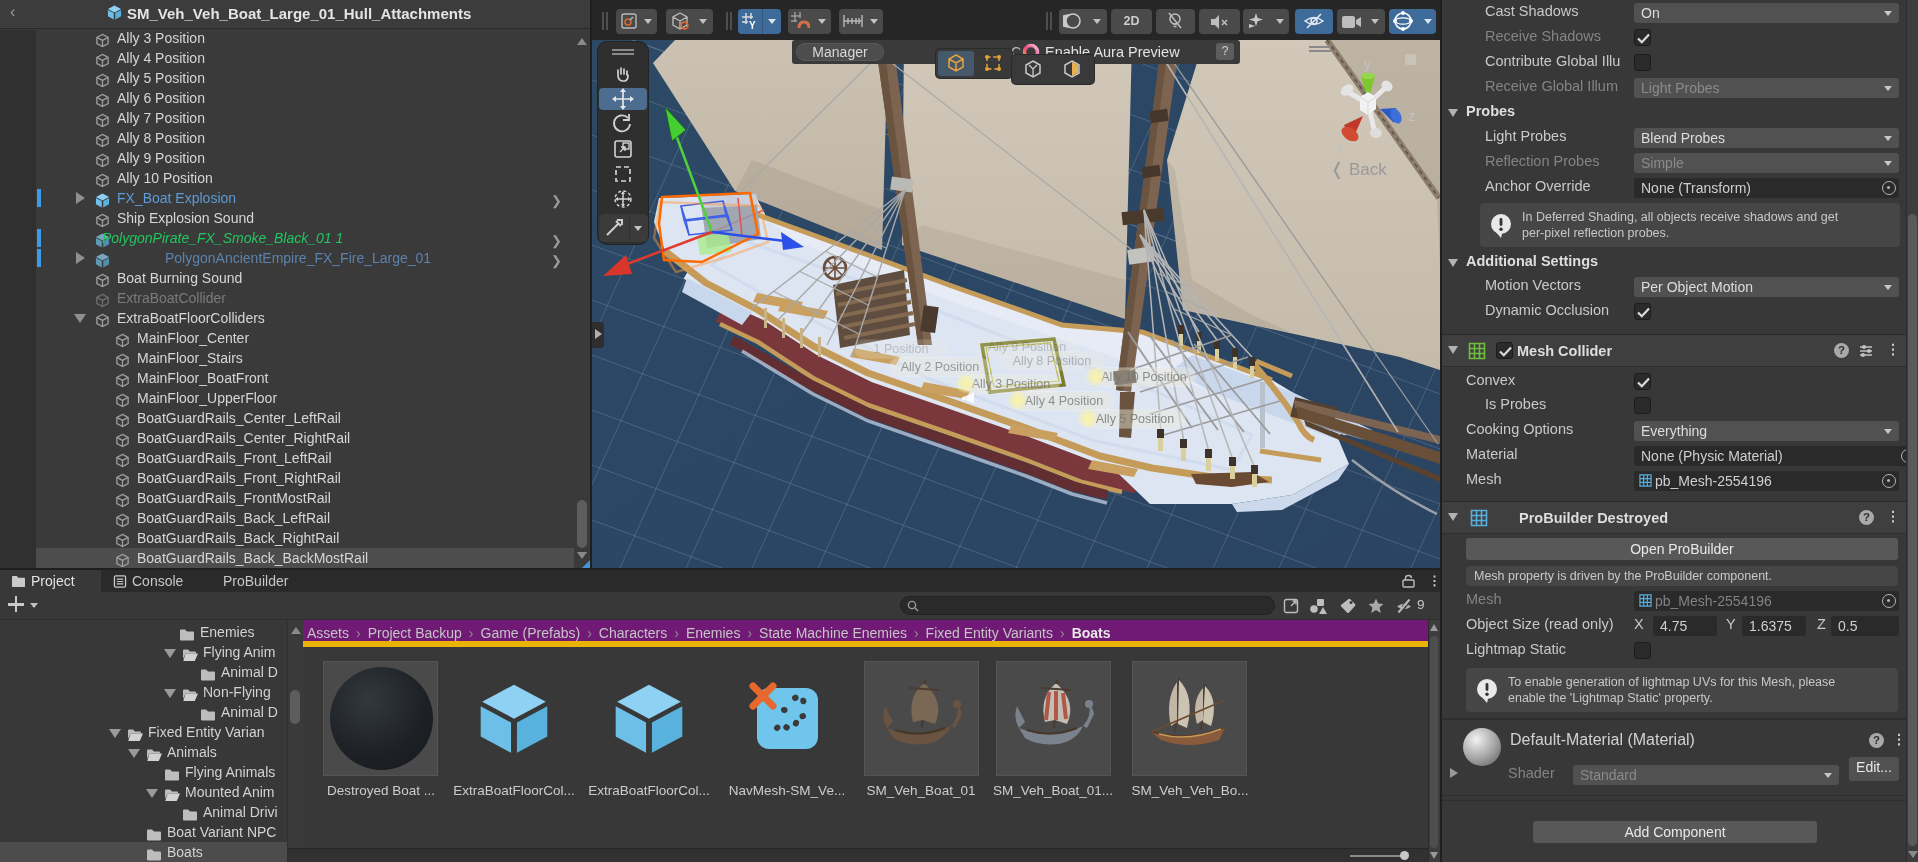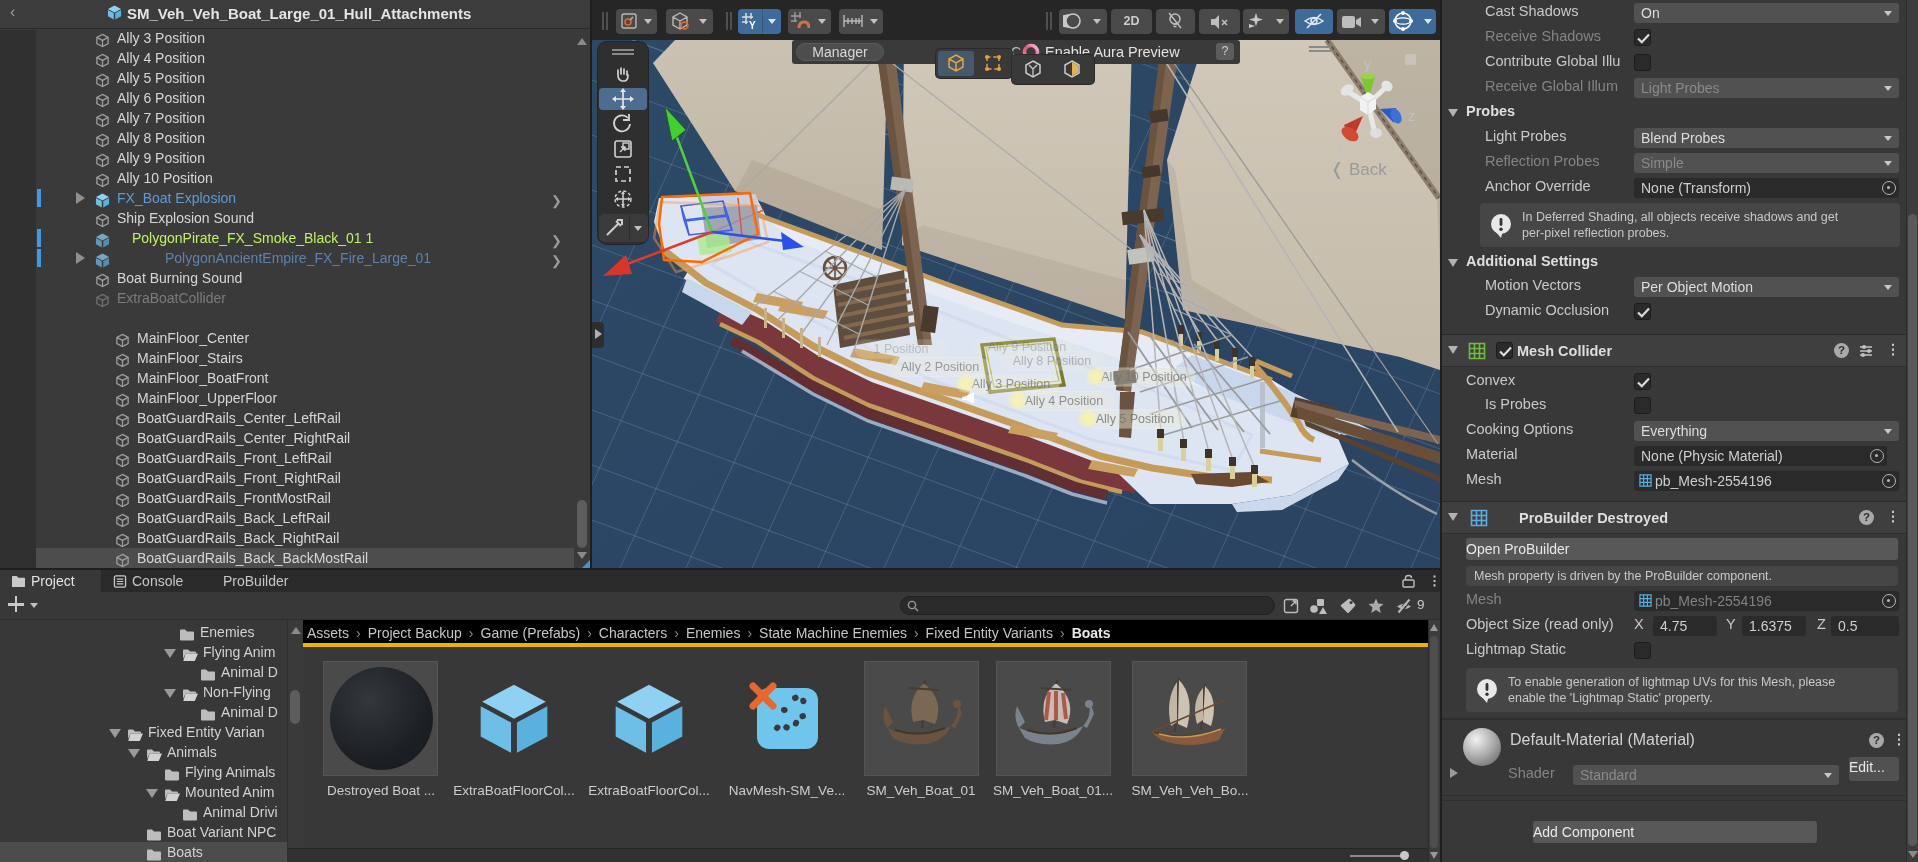--- a/index.html
+++ b/index.html
@@ -30,31 +30,31 @@
 .ilab.b{font-weight:bold;color:#dedede;}
 .drop{position:absolute;background:#515151;border-radius:3px;height:20px;line-height:20px;font-size:14px;color:#dddddd;padding-left:7px;overflow:hidden;}
 .drop .dc{position:absolute;right:7px;top:8px;width:0;height:0;border-top:5px solid #c8c8c8;border-left:4.5px solid transparent;border-right:4.5px solid transparent;}
 .drop.dis{color:#8a8a8a;}
 .ofield{position:absolute;background:#2a2a2a;border-radius:3px;height:20px;line-height:20px;font-size:14px;color:#cfcfcf;padding-left:7px;overflow:hidden;}
 .ofield.dis{color:#828282;}
 .opick{position:absolute;right:3px;top:3px;width:14px;height:14px;border-radius:50%;border:1.5px solid #b4b4b4;}
 .opick:after{content:"";position:absolute;left:4px;top:4px;width:3px;height:3px;border-radius:50%;background:#b4b4b4;}
 .cb{position:absolute;width:17px;height:17px;background:#2a2a2a;border:1px solid #1c1c1c;border-radius:3px;}
 .hbox{position:absolute;background:#464646;border-radius:4px;color:#c8c8c8;font-size:12.5px;line-height:16px;}
-.ibtn{position:absolute;background:#585858;border-radius:3px;color:#e8e8e8;font-size:14px;}
+.ibtn{position:absolute;background:#585858;border-radius:3px;color:#e8e8e8;font-size:14px;text-align:center;}
 .icq{position:absolute;width:15px;height:15px;border-radius:50%;background:#a9a9a9;color:#2e2e2e;font-size:11.5px;font-weight:bold;text-align:center;line-height:15px;}
 .comphd{position:absolute;left:0;width:476px;background:#3f3f3f;border-top:1px solid #2a2a2a;border-bottom:1px solid #2e2e2e;}
 #proj{position:absolute;left:0;top:570px;width:1440px;height:292px;background:#383838;}
 #ptabs{position:absolute;left:0;top:0;width:1440px;height:22px;background:#2a2a2a;}
 .ptab{position:absolute;top:0;height:22px;line-height:22px;font-size:14px;color:#c6c6c6;}
 .ptlab{white-space:nowrap;}
 #ptool{position:absolute;left:0;top:22px;width:1440px;height:28px;background:#383838;border-bottom:1px solid #2e2e2e;}
 .prow{position:absolute;height:20px;line-height:20px;font-size:14px;color:#d2d2d2;white-space:nowrap;overflow:hidden;}
 .fold{display:inline-block;vertical-align:-2px;}
-#crumbs{position:absolute;left:303px;top:50px;width:1125px;height:27px;background:#000000;border-bottom:4px solid #eab308;font-size:14px;color:#c4c4c4;line-height:27px;white-space:nowrap;}
+#crumbs{position:absolute;left:303px;top:50px;width:1125px;height:27px;background:#701a75;border-bottom:6px solid #eab308;font-size:14px;color:#c4c4c4;line-height:27px;white-space:nowrap;}
 .cell-lab{position:absolute;font-size:13.5px;color:#cccccc;text-align:center;width:130px;}
 .thumb{position:absolute;width:115px;height:115px;background:#4a4a4a;border:1px solid #555555;}
 .pill{position:absolute;height:18px;border-radius:10px;background:rgba(238,235,220,0.5);box-shadow:0 0 0 1px rgba(255,255,255,0.25);color:#80807a;font-size:12.5px;line-height:18px;text-align:center;}
 </style></head><body>
 <div id="hier">
     <div class="hd">
       <span style="position:absolute;left:10px;top:3px;color:#9a9a9a;font-size:16px;">‹</span>
       <span style="position:absolute;left:107px;top:5px;"><svg width="15" height="15" viewBox="0 0 16 16" style="opacity:1.0">
           <path d="M8 0.5 15 4.2 8 7.9 1 4.2Z" fill="#8ed1f2"></path>
           <path d="M1 5.3 7.2 8.6 7.2 15.4 1 12.1Z" fill="#6dbfe8"></path>
@@ -137,21 +137,21 @@
         </svg></span>
       <span style="position:absolute;left:81px;color:#d6d6d6;">Ship Explosion Sound</span>
     </div>
     <div class="hrow" style="top:228px;">
       <span class="bluebar" style="left:1px;"></span>
       <span style="position:absolute;left:59px;top:2px;"><svg width="15" height="15" viewBox="0 0 16 16" style="opacity:0.72">
           <path d="M8 0.5 15 4.2 8 7.9 1 4.2Z" fill="#8ed1f2"></path>
           <path d="M1 5.3 7.2 8.6 7.2 15.4 1 12.1Z" fill="#6dbfe8"></path>
           <path d="M15 5.3 8.8 8.6 8.8 15.4 15 12.1Z" fill="#59b2dd"></path>
         </svg></span>
-      <span style="position:absolute;left:96px;color:#bef264;">PolygonPirate_FX_Smoke_Black_01 1</span>
+      <span style="position:absolute;left:66px;color:#22c55e;font-style:italic;">PolygonPirate_FX_Smoke_Black_01 1</span>
       <span class="chev">❯</span>
     </div>
     <div class="hrow" style="top:248px;">
       <span class="bluebar" style="left:1px;"></span>
       <span class="exp expR" style="left:40px;"></span>
       <span style="position:absolute;left:59px;top:2px;"><svg width="15" height="15" viewBox="0 0 16 16" style="opacity:0.72">
           <path d="M8 0.5 15 4.2 8 7.9 1 4.2Z" fill="#8ed1f2"></path>
           <path d="M1 5.3 7.2 8.6 7.2 15.4 1 12.1Z" fill="#6dbfe8"></path>
           <path d="M15 5.3 8.8 8.6 8.8 15.4 15 12.1Z" fill="#59b2dd"></path>
         </svg></span>
@@ -164,20 +164,28 @@
           <path d="M2 4.7 8 7.9 14 4.7 M8 7.9 8 14.5" fill="none" stroke="#9d9d9d" stroke-width="1.4"></path>
         </svg></span>
       <span style="position:absolute;left:81px;color:#d6d6d6;">Boat Burning Sound</span>
     </div>
     <div class="hrow" style="top:288px;">
       <span style="position:absolute;left:59px;top:2px;"><svg width="15" height="15" viewBox="0 0 16 16">
           <path d="M8 1.5 14 4.7 14 11.3 8 14.5 2 11.3 2 4.7 Z" fill="none" stroke="#6e6e6e" stroke-width="1.4"></path>
           <path d="M2 4.7 8 7.9 14 4.7 M8 7.9 8 14.5" fill="none" stroke="#6e6e6e" stroke-width="1.4"></path>
         </svg></span>
       <span style="position:absolute;left:81px;color:#7b7b7b;">ExtraBoatCollider</span>
+    </div>
+    <div class="hrow" style="top:308px;">
+      <span class="exp expD" style="left:38px;"></span>
+      <span style="position:absolute;left:59px;top:2px;"><svg width="15" height="15" viewBox="0 0 16 16">
+          <path d="M8 1.5 14 4.7 14 11.3 8 14.5 2 11.3 2 4.7 Z" fill="none" stroke="#9d9d9d" stroke-width="1.4"></path>
+          <path d="M2 4.7 8 7.9 14 4.7 M8 7.9 8 14.5" fill="none" stroke="#9d9d9d" stroke-width="1.4"></path>
+        </svg></span>
+      <span style="position:absolute;left:81px;color:#d6d6d6;">ExtraBoatFloorColliders</span>
     </div>
     <div class="hrow" style="top:328px;">
       <span style="position:absolute;left:79px;top:2px;"><svg width="15" height="15" viewBox="0 0 16 16">
           <path d="M8 1.5 14 4.7 14 11.3 8 14.5 2 11.3 2 4.7 Z" fill="none" stroke="#9d9d9d" stroke-width="1.4"></path>
           <path d="M2 4.7 8 7.9 14 4.7 M8 7.9 8 14.5" fill="none" stroke="#9d9d9d" stroke-width="1.4"></path>
         </svg></span>
       <span style="position:absolute;left:101px;color:#d6d6d6;">MainFloor_Center</span>
     </div>
     <div class="hrow" style="top:348px;">
       <span style="position:absolute;left:79px;top:2px;"><svg width="15" height="15" viewBox="0 0 16 16">
@@ -746,21 +754,21 @@
     <div class="cb" style="left:192px;top:373px;">
       <svg width="13" height="11" viewBox="0 0 13 11" style="position:absolute;left:2px;top:3px;">
         <path d="M1 5.5 L4.8 9.2 L12 1.5" fill="none" stroke="#dcdcdc" stroke-width="2.2"></path>
       </svg>
     </div>
     <div class="ilab " style="left:43px;top:396px;">Is Probes</div>
     <div class="cb" style="left:192px;top:397px;"></div>
     <div class="ilab " style="left:24px;top:421px;">Cooking Options</div>
     <div class="drop" style="left:192px;top:421px;width:265px;">Everything<span class="dc"></span></div>
     <div class="ilab " style="left:24px;top:446px;">Material</div>
-    <div class="ofield" style="left:192px;top:446px;width:253px;">None (Physic Material)<span class="opick"></span></div>
+    <div class="ofield" style="left:192px;top:446px;width:284px;">None (Physic Material)<span class="opick"></span></div>
     <div class="ilab " style="left:24px;top:471px;">Mesh</div>
     <div class="ofield" style="left:192px;top:471px;width:265px;padding-left:21px;"><svg width="13" height="13" viewBox="0 0 14 14" style="position:absolute;left:5px;top:3px;">
         <path d="M1 1 H13 V13 H1Z M1 5 H13 M1 9 H13 M5 1 V13 M9 1 V13" fill="none" stroke="#58aee0" stroke-width="1.3"></path>
       </svg>pb_Mesh-2554196<span class="opick"></span></div>
     <div class="comphd" style="top:501px;height:33px;"></div>
     <span style="position:absolute;left:6px;top:513px;width:0;height:0;border-top:8px solid #b2b2b2;border-left:5.5px solid transparent;border-right:5.5px solid transparent;"></span>
     <svg width="18" height="18" viewBox="0 0 18 18" style="position:absolute;left:28px;top:509px;">
       <path d="M1.5 1.5 H16.5 V16.5 H1.5Z M1.5 6.5 H16.5 M1.5 11.5 H16.5 M6.5 1.5 V16.5 M11.5 1.5 V16.5" fill="none" stroke="#58aee0" stroke-width="1.6"></path>
     </svg>
     <div class="ilab b" style="left:77px;top:510px;">ProBuilder Destroyed</div>

